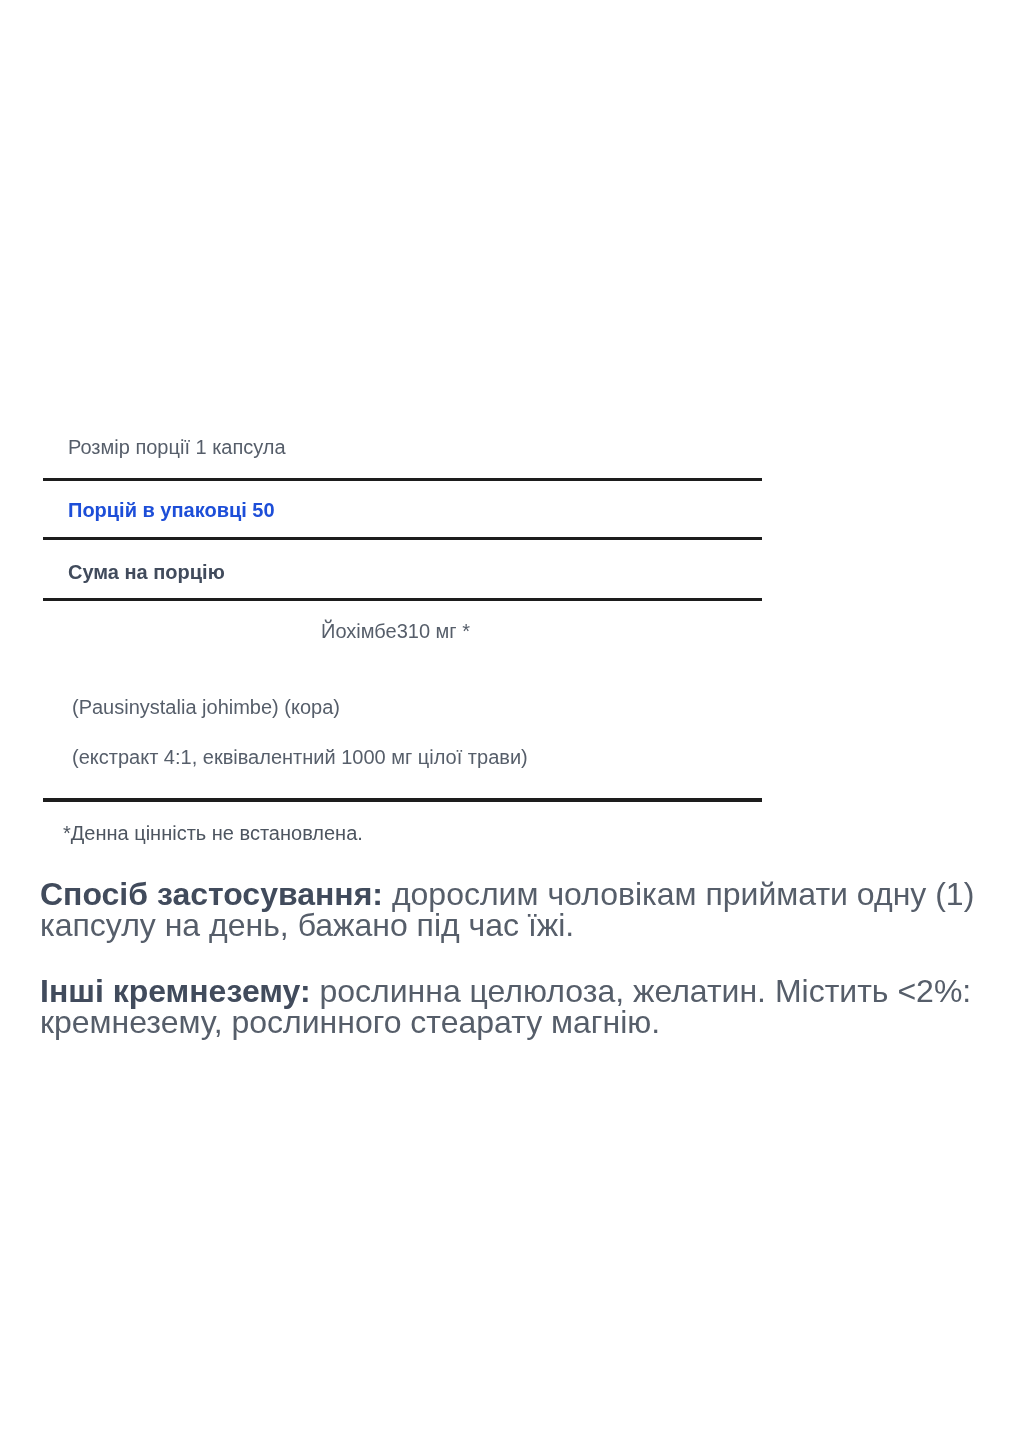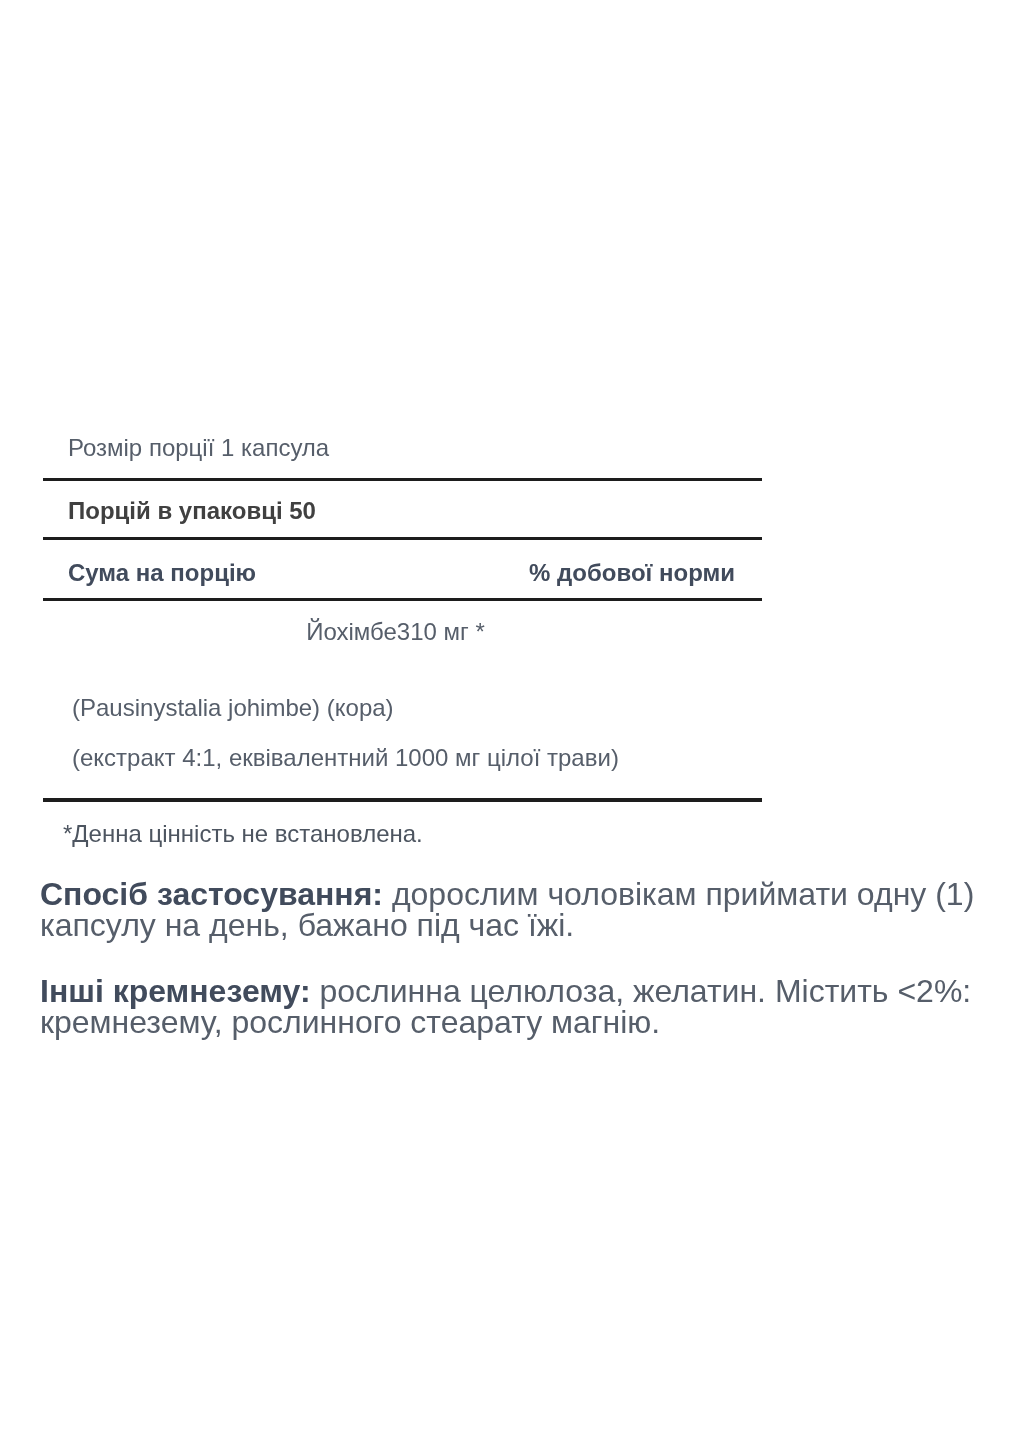--- a/index.html
+++ b/index.html
@@ -12,38 +12,38 @@
     width: 1035px;
     height: 1440px;
     font-family: "Liberation Sans", "DejaVu Sans", sans-serif;
     -webkit-font-smoothing: antialiased;
   }
   .facts {
     position: absolute;
     left: 43px;
     top: 433px;
     width: 719px;
-    font-size: 24px;
+    font-size: 20px;
     line-height: 29px;
     color: #565e6a;
   }
   .facts .rule {
     height: 3px;
     background: #1d1d1d;
   }
   .facts .rule.thick {
     height: 4px;
   }
   .row-serving {
     padding: 0 0 16px 25px;
   }
   .row-servings-per {
     padding: 15px 0 12px 25px;
     font-weight: bold;
-    color: #404040;
+    color: #1d4ed8;
   }
   .row-headers {
     display: flex;
     justify-content: space-between;
     padding: 18px 27px 11px 25px;
     font-weight: bold;
     color: #414b5c;
     align-items: center;
   }
   .row-ingredient {
@@ -85,21 +85,20 @@
   <div class="row-serving">Розмір порції 1 капсула</div>
 
   <div class="rule"></div>
 
   <div class="row-servings-per">Порцій в упаковці 50</div>
 
   <div class="rule"></div>
 
   <div class="row-headers">
     <span>Сума на порцію</span>
-    <span>% добової норми</span>
   </div>
 
   <div class="rule"></div>
 
   <div class="row-ingredient">
     <span>Йохімбе</span>
     <span>310 мг *</span>
   </div>
 
   <div class="row-detail-1">(Pausinystalia johimbe) (кора)</div>

